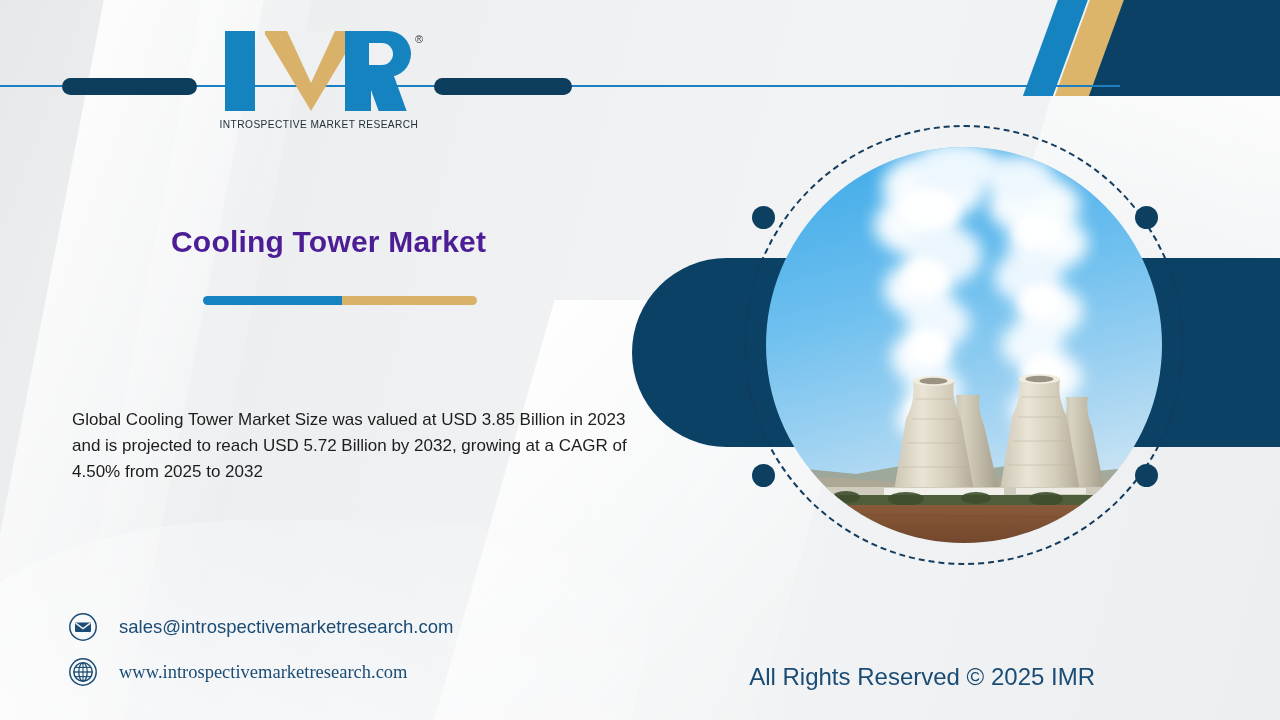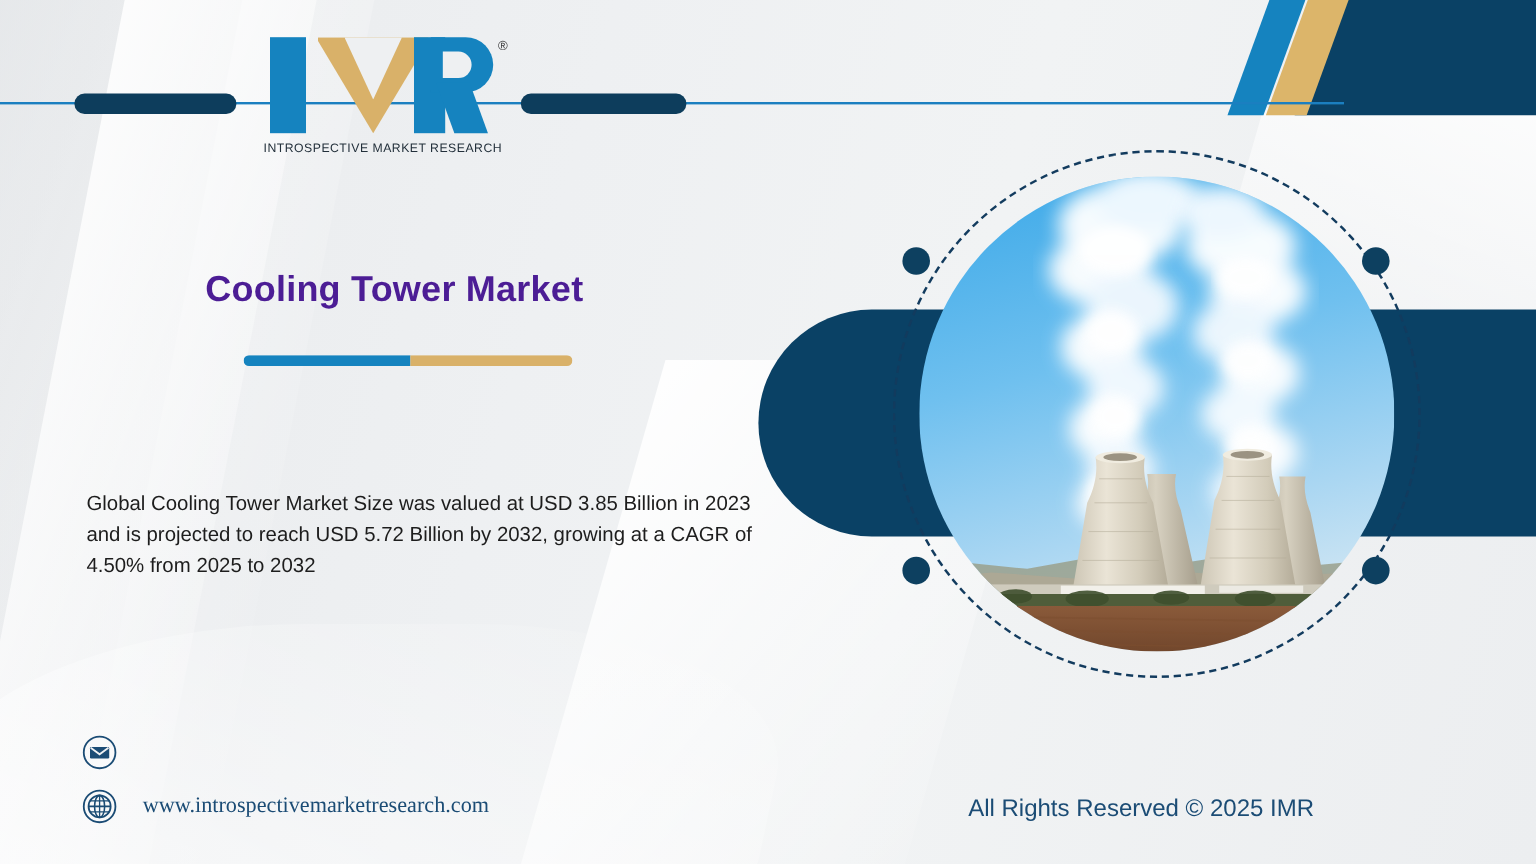--- a/index.html
+++ b/index.html
@@ -97,21 +97,21 @@
   .dot-bl{ left:752px; top:464px; }
   .dot-br{ left:1135px; top:464px; }
 
   
   .contact{ position:absolute; display:flex; align-items:center; gap:21px; }
   .c-email{ left:68px; top:612px; }
   .c-web{ left:68px; top:657px;font-family:Liberation Serif, serif; }
   .c-icon{ width:30px; height:30px; flex:0 0 30px; }
   .c-text{ font-size:18.5px; color:#1b4c75; }
   .copyright{ position:absolute; right:185px; top:663px;
-    font-size:20px; color:#1b4c75; }
+    font-size:24px; color:#1b4c75; }
 </style>
 </head>
 <body>
 
 <div class="bg-base"></div>
 <div class="swoosh sw1"></div>
 <div class="swoosh sw2"></div>
 <div class="swoosh sw3"></div>
 <div class="swoosh sw4"></div>
 <div class="swoosh sw5"></div>
@@ -283,20 +283,21 @@
 <div class="dot dot-br"></div>
 
 <div class="contact c-email">
   <span class="c-icon">
     <svg viewBox="0 0 30 30" width="30" height="30">
       <circle cx="15" cy="15" r="13.2" fill="none" stroke="#1b4c75" stroke-width="1.5"></circle>
       <rect x="7" y="10.5" width="16" height="9.6" rx="1" fill="#1b4c75"></rect>
       <path d="M7.6 11.2 L15 16.6 L22.4 11.2" fill="none" stroke="#eef0f2" stroke-width="1.5"></path>
     </svg>
   </span>
+  <span class="c-text">sales@introspectivemarketresearch.com</span>
 </div>
 
 <div class="contact c-web">
   <span class="c-icon">
     <svg viewBox="0 0 30 30" width="30" height="30">
       <circle cx="15" cy="15" r="13.2" fill="none" stroke="#1b4c75" stroke-width="1.5"></circle>
       <circle cx="15" cy="15" r="9.2" fill="none" stroke="#1b4c75" stroke-width="1.5"></circle>
       <ellipse cx="15" cy="15" rx="4.2" ry="9.2" fill="none" stroke="#1b4c75" stroke-width="1.3"></ellipse>
       <path d="M5.8 15 H24.2" stroke="#1b4c75" stroke-width="1.3"></path>
       <path d="M7.2 10.4 H22.8" stroke="#1b4c75" stroke-width="1.1"></path>

